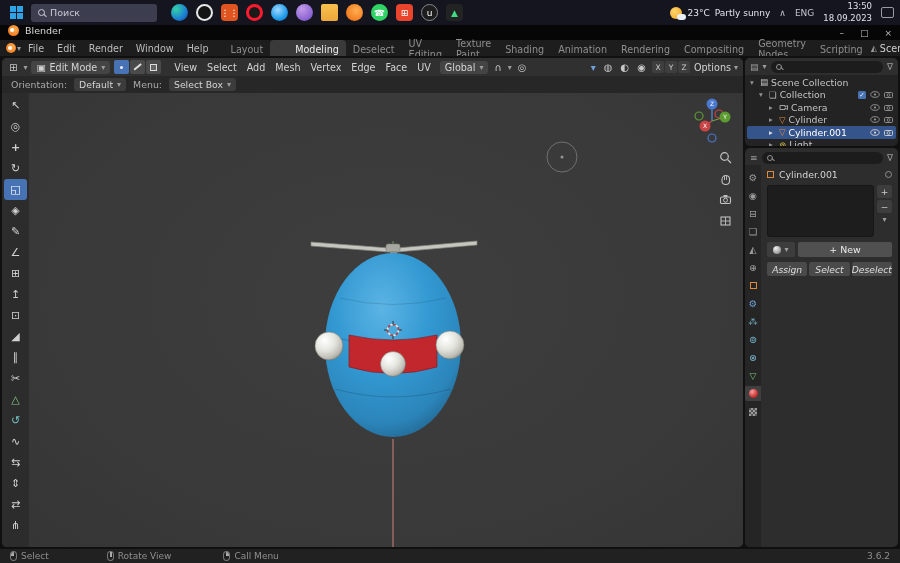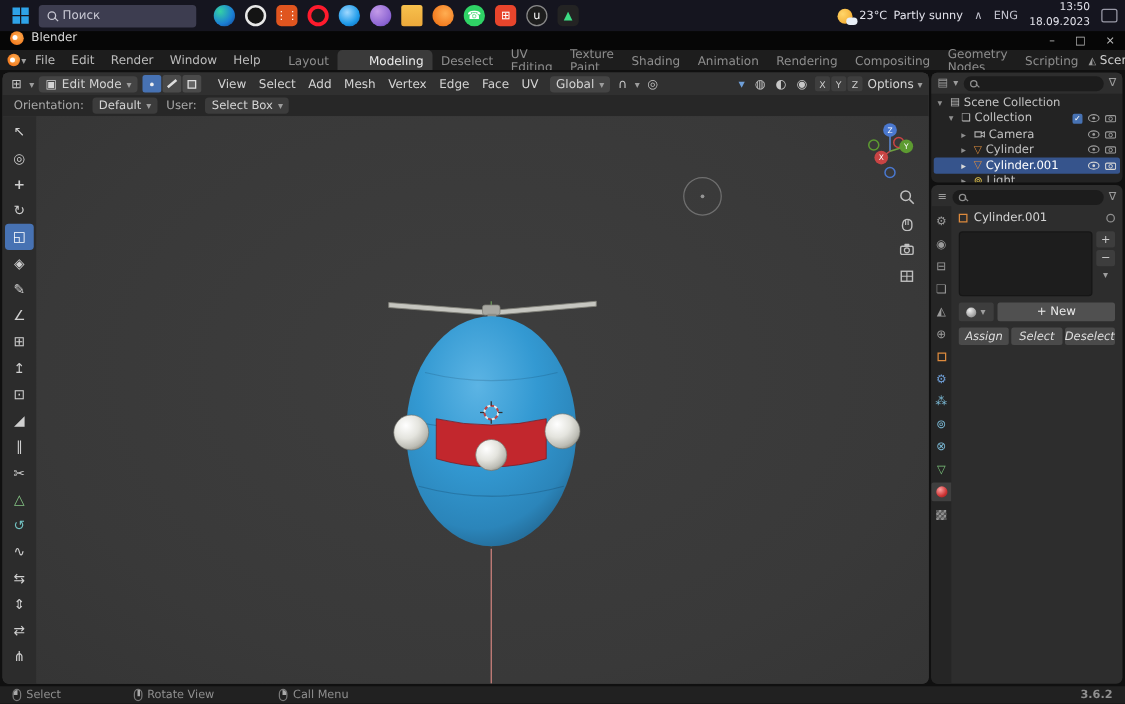--- a/index.html
+++ b/index.html
@@ -127,21 +127,21 @@
 
 .statusbar{height:14px;background:#212121;display:flex;align-items:center;padding:0 10px;font-size:9px;color:#8f8f8f;flex:none;}
 .sb-item{display:flex;align-items:center;gap:4px;}
 .sb-item.g1{margin-left:58px;}
 .sb-item.g2{margin-left:52px;}
 .mouse{width:7px;height:10px;border:1px solid #777;border-radius:3.5px/4px;position:relative;flex:none;}
 .mouse:before{content:"";position:absolute;background:#aaa;}
 .mouse.l:before{left:0;top:0;width:3px;height:4px;border-radius:3px 0 0 0;}
 .mouse.m:before{left:2.2px;top:0;width:1.8px;height:4.5px;}
 .mouse.r:before{right:0;top:0;width:3px;height:4px;border-radius:0 3px 0 0;}
-.sb-version{margin-left:auto;font-weight:bold;}
+.sb-version{margin-left:auto;}
 </style>
 </head>
 <body>
 
 <div class="screen">
 
   <div class="taskbar">
     <div class="win-logo">
         <div></div>
         <div></div>
@@ -278,21 +278,21 @@
           </div>
         </div>
       </div>
 
       <div class="vp-settings">
         <span>Orientation:</span>
         <div class="dd small">
           <span>Default</span>
           <span class="caret">▾</span>
         </div>
-        <span>User:</span>
+        <span>Menu:</span>
         <div class="dd small">
           <span>Select Box</span>
           <span class="caret">▾</span>
         </div>
       </div>
 
       <div class="vp-body">
 
         <div class="vtoolbar">
           <span class="tool">↖</span>

